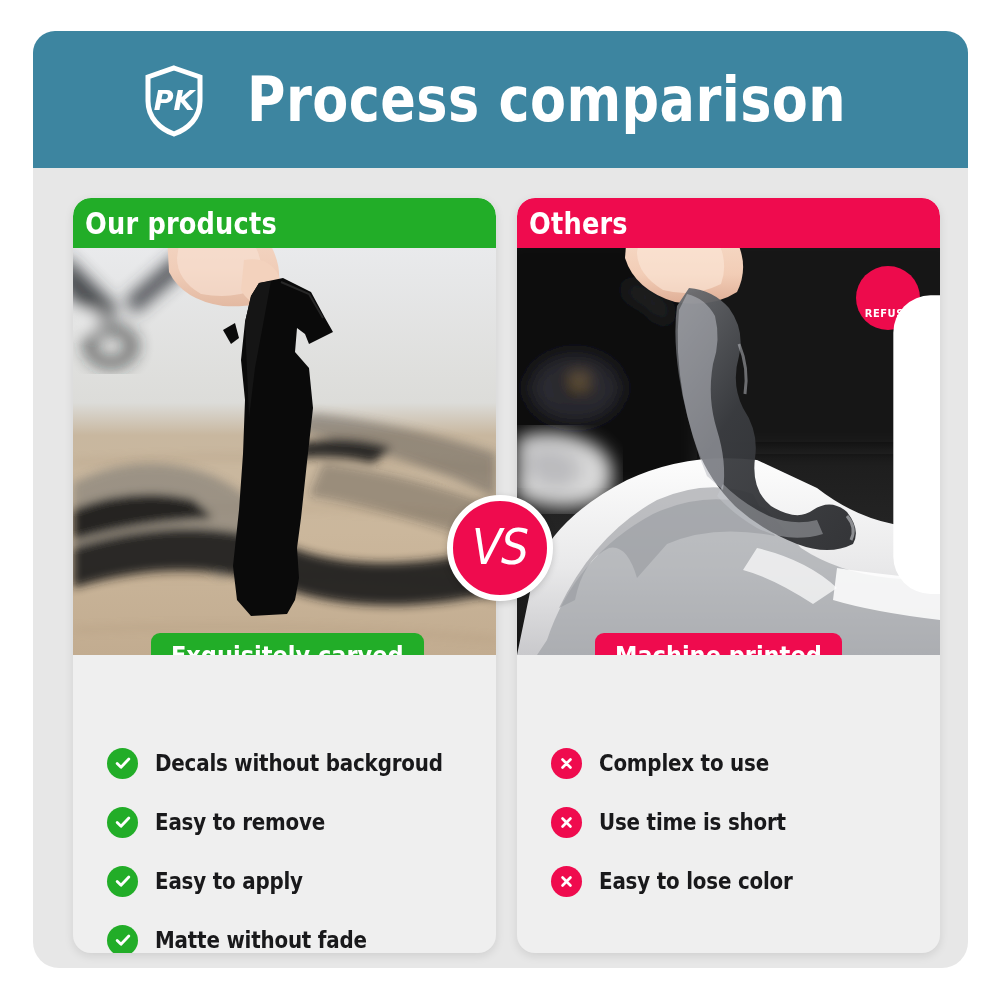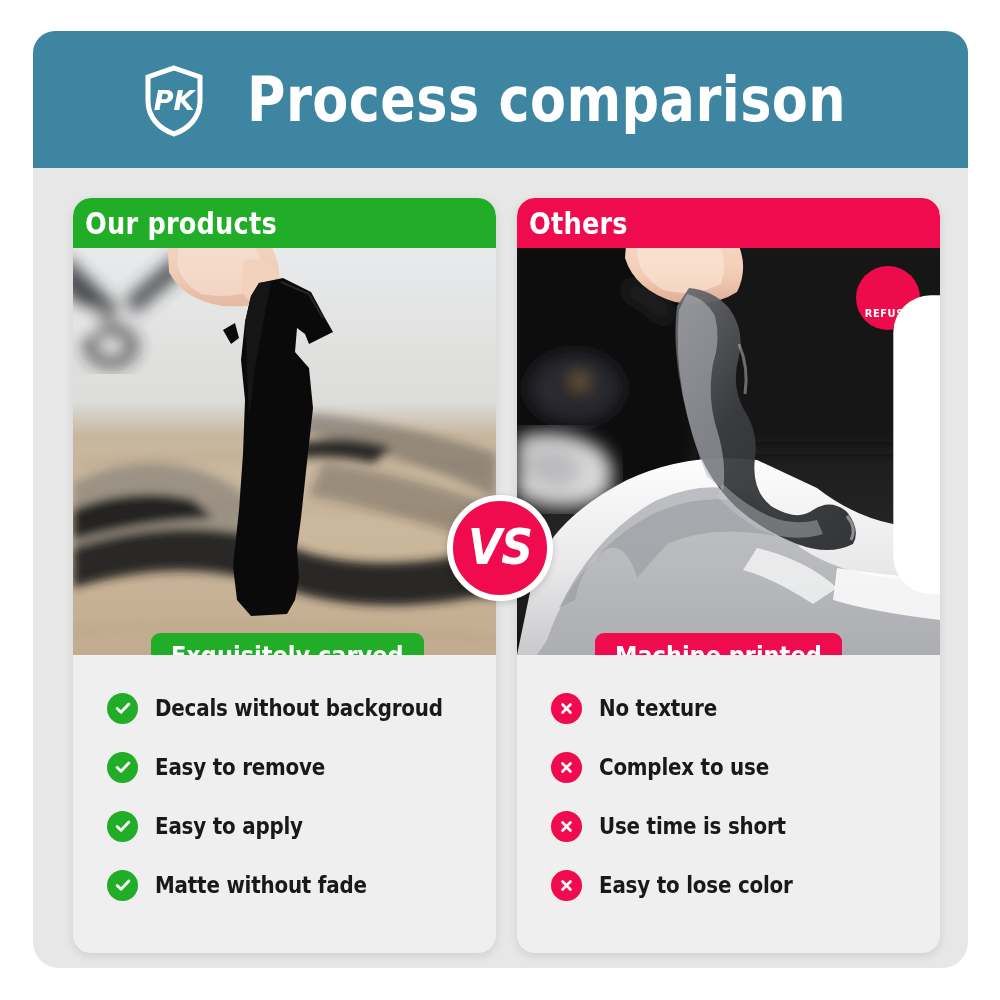--- a/index.html
+++ b/index.html
@@ -94,21 +94,21 @@
     color:#fff;font-size:25px;font-weight:bold;
     font-family:"DejaVu Sans Condensed","Liberation Sans", sans-serif;
     white-space:nowrap;
     transform:translateY(0);
   }
   .cap-green{background:#22ad28;left:78px;}
   .cap-red{background:#ef0b4e;left:78px;}
 
   
   .features{
-    padding:24px 0 0 34px;
+    padding:79px 0 0 34px;
   }
   .feature-row{
     display:flex;align-items:center;
     height:58px;
     margin-bottom:1px;
   }
   .fmark{
     width:31px;height:31px;border-radius:50%;
     flex:0 0 auto;margin-right:17px;
     display:flex;align-items:center;justify-content:center;
@@ -128,21 +128,21 @@
     position:absolute;left:447px;top:495px;
     width:106px;height:106px;border-radius:50%;
     background:#ef0b4e;
     border:6px solid #ffffff;
     box-sizing:border-box;
     display:flex;align-items:center;justify-content:center;
     z-index:30;
     box-shadow:0 2px 7px rgba(0,0,0,0.17);
   }
   .vs-badge span{
-    color:#fff;font-size:49px;font-weight:bold;font-style:italic;
+    color:#fff;font-size:49px;font-weight:normal;font-style:italic;
     font-family:"DejaVu Sans Condensed","Liberation Sans", sans-serif;
     letter-spacing:-1px;
     transform:translateY(-1px);
   }
 </style>
 </head>
 <body>
 
 <div class="stage">
 
@@ -377,44 +377,36 @@
       <div class="caption-pill cap-red">Machine printed</div>
     </div>
 
     <div class="features">
       <div class="feature-row">
         <span class="fmark fmark-red">
           <svg viewBox="0 0 24 24" width="19" height="19">
               <path d="M7 7 L17 17 M17 7 L7 17" stroke="#fff" stroke-width="3.4" stroke-linecap="round"></path>
             </svg>
         </span>
-        <span class="ftext">No texture</span>
+        <span class="ftext">Complex to use</span>
       </div>
       <div class="feature-row">
         <span class="fmark fmark-red">
           <svg viewBox="0 0 24 24" width="19" height="19">
               <path d="M7 7 L17 17 M17 7 L7 17" stroke="#fff" stroke-width="3.4" stroke-linecap="round"></path>
             </svg>
         </span>
-        <span class="ftext">Complex to use</span>
+        <span class="ftext">Use time is short</span>
       </div>
       <div class="feature-row">
         <span class="fmark fmark-red">
           <svg viewBox="0 0 24 24" width="19" height="19">
               <path d="M7 7 L17 17 M17 7 L7 17" stroke="#fff" stroke-width="3.4" stroke-linecap="round"></path>
             </svg>
         </span>
-        <span class="ftext">Use time is short</span>
-      </div>
-      <div class="feature-row">
-        <span class="fmark fmark-red">
-          <svg viewBox="0 0 24 24" width="19" height="19">
-              <path d="M7 7 L17 17 M17 7 L7 17" stroke="#fff" stroke-width="3.4" stroke-linecap="round"></path>
-            </svg>
-        </span>
         <span class="ftext">Easy to lose color</span>
       </div>
     </div>
   </div>
 
   <div class="vs-badge">
     <span>VS</span>
   </div>
 
 </div>

